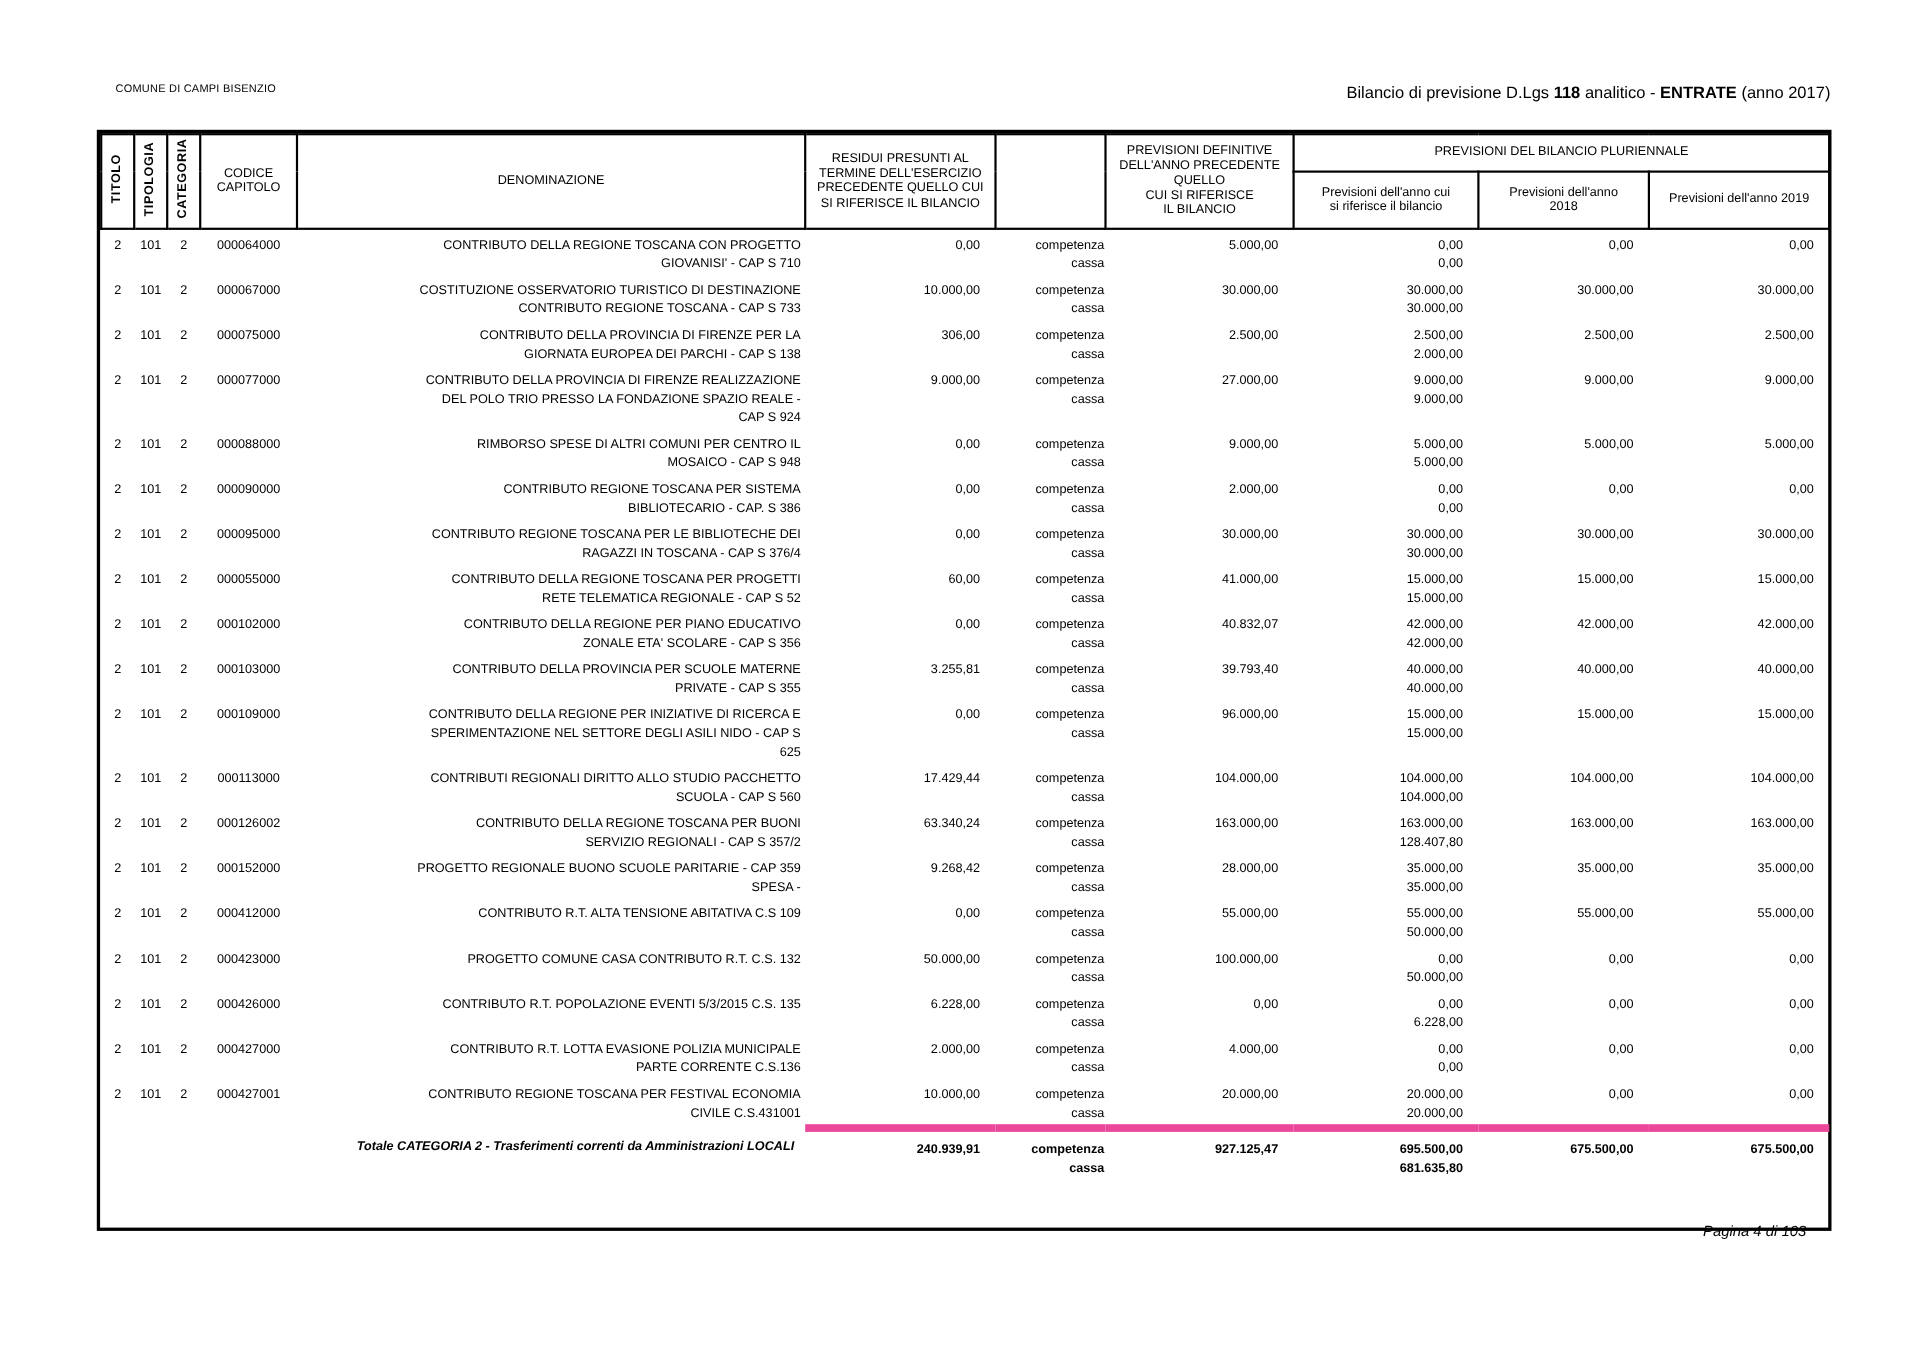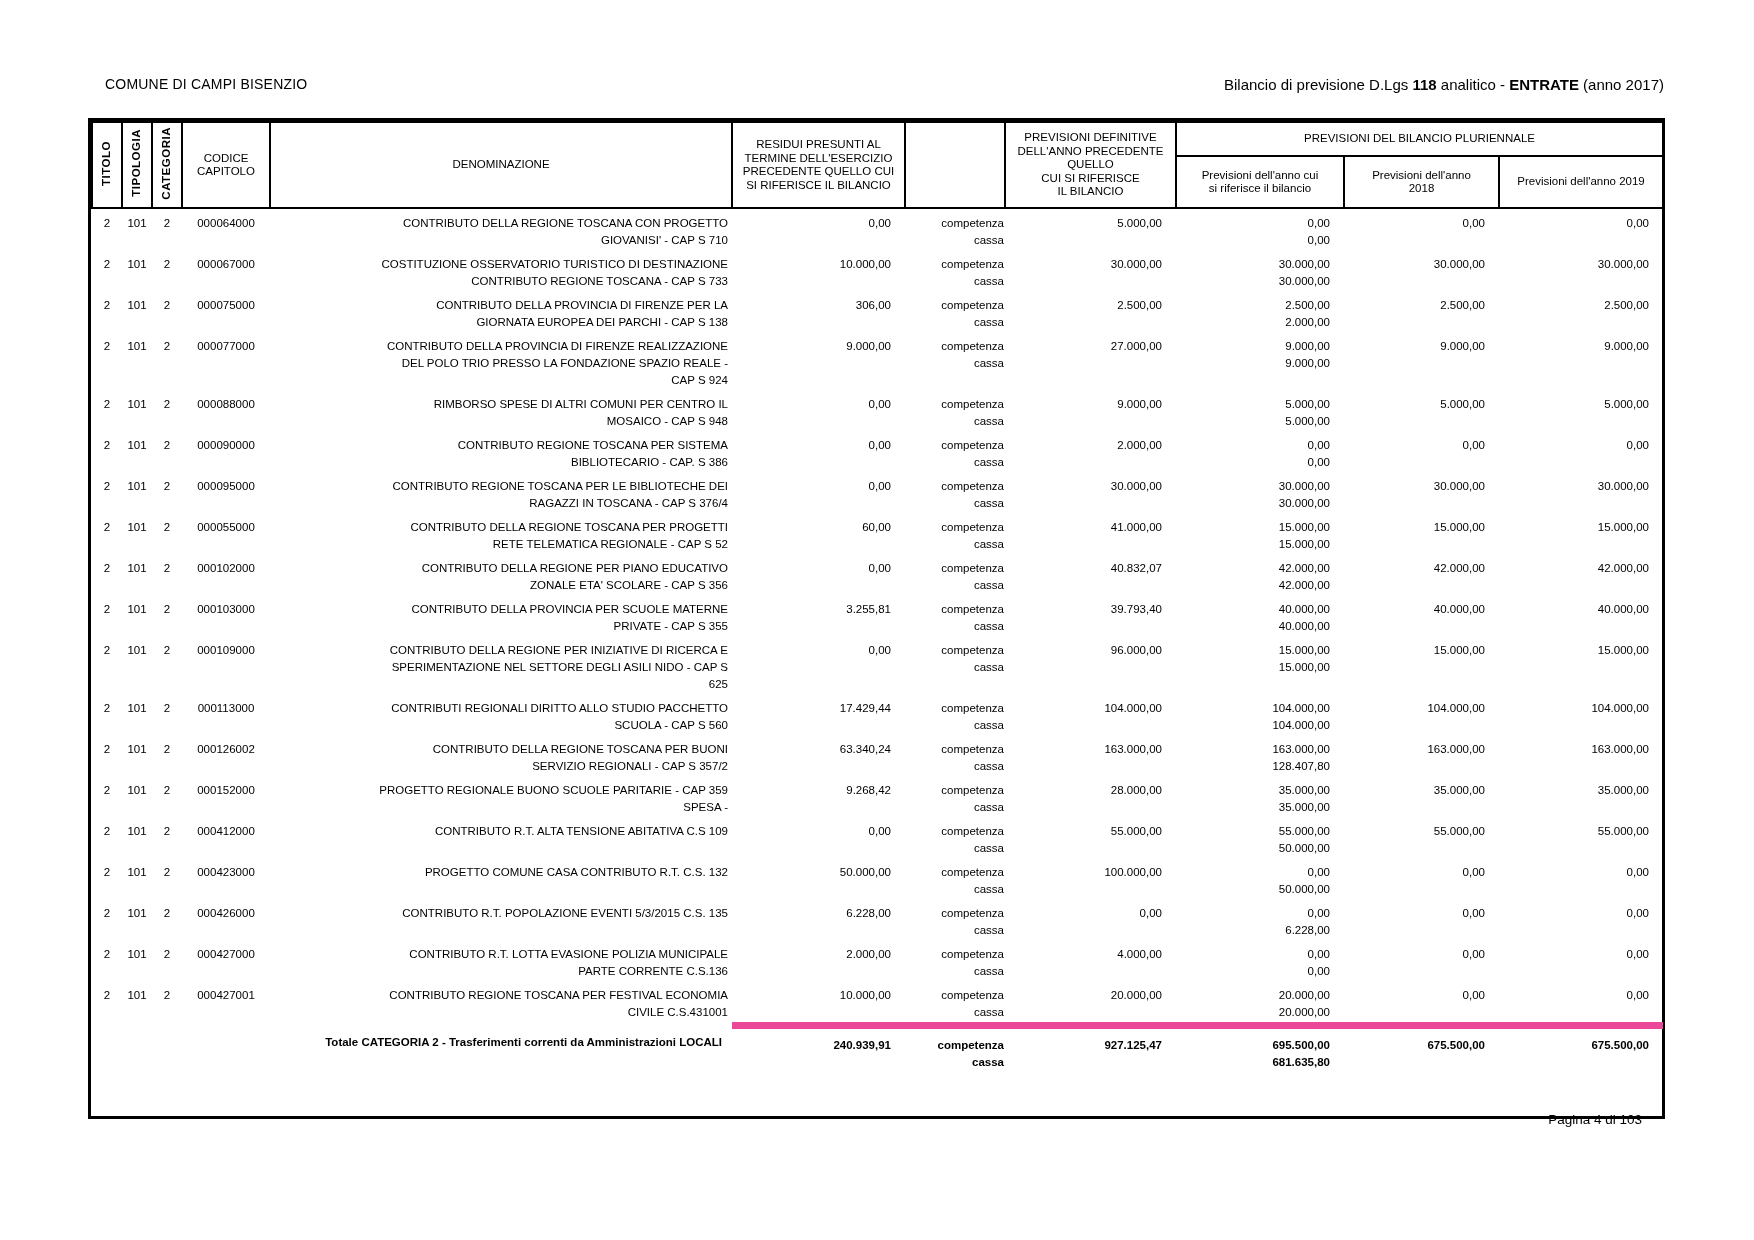--- a/index.html
+++ b/index.html
@@ -2,21 +2,21 @@
 <html><head>
 <meta charset="utf-8">
 <style>
   html,body { margin:0; padding:0; background:#e8e8e8; }
   .page {
     position:relative; width:1754px; height:1240px;
     background:#ffffff; color:#000;
     font-family:"Liberation Sans", sans-serif;
     overflow:hidden;
   }
-  .hdr-left  { position:absolute; left:105px; top:76px; font-size:14px; letter-spacing:0.2px; }
+  .hdr-left  { position:absolute; left:105px; top:76px; font-size:10px; letter-spacing:0.2px; }
   .hdr-right { position:absolute; right:90px; top:76px; font-size:15px; }
   .tablewrap {
     position:absolute; left:88px; top:118px; width:1577px;
     border:3px solid #000; box-sizing:border-box; padding-bottom:44px;
     background:#fff;
   }
   table { border-collapse:collapse; table-layout:fixed; width:100%; }
 
   thead th {
     border:2px solid #000; font-weight:normal; font-size:11.5px; line-height:13.5px;
@@ -35,25 +35,25 @@
     font-size:11.5px; line-height:17px; box-sizing:border-box;
   }
   .c-center { text-align:center; }
   .c-den    { text-align:right; padding-left:7px; padding-right:4px; white-space:pre-line; }
   .c-num    { text-align:right; padding-right:14px; }
   .c-lab    { text-align:right; padding-left:9px; }
 
   tr.total-row td { font-weight:bold; }
   tr.total-row .t-line { border-top:7px solid #ec4899; }
   tr.total-row td { padding-top:8px; }
-  .t-label { text-align:right; padding-right:10px;margin-left:27px; }
+  .t-label { font-style:italic; text-align:right; padding-right:10px;margin-left:27px; }
 
   .footer {
     position:absolute; right:112px; top:1112px;
-    font-size:13.5px;margin-left:48px;
+    font-style:italic; font-size:13.5px;margin-left:48px;
   }
 </style>
 </head>
 <body>
 
 <div class="page">
 
   <div class="hdr-left">COMUNE DI CAMPI BISENZIO</div>
   <div class="hdr-right"><span>Bilancio di previsione D.Lgs </span><span style="font-weight: bold;">118</span><span> analitico - </span><span style="font-weight: bold;">ENTRATE</span><span> (anno 2017)</span></div>
 

